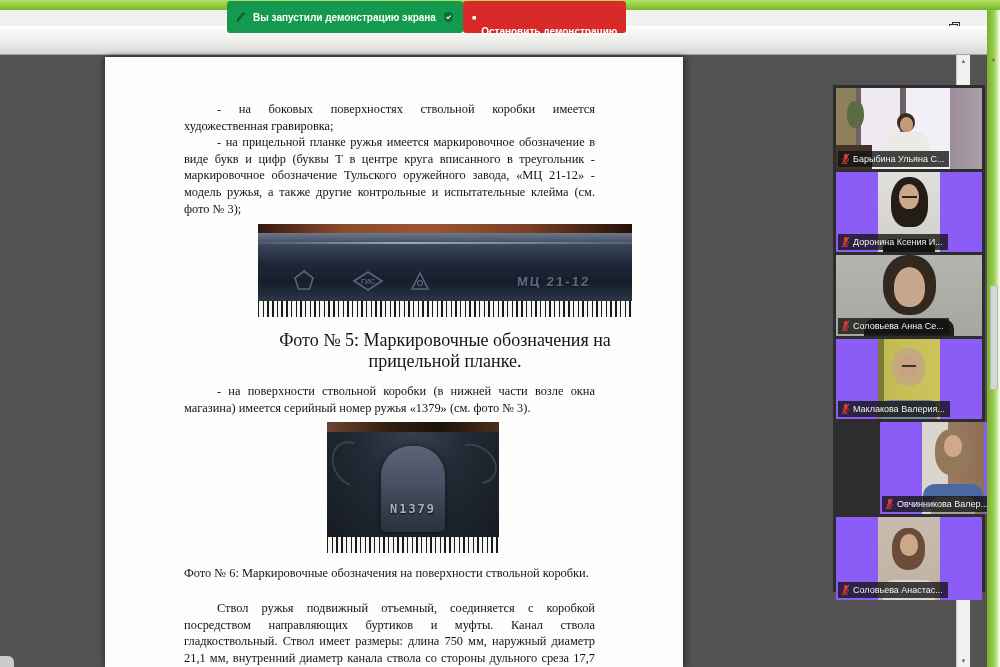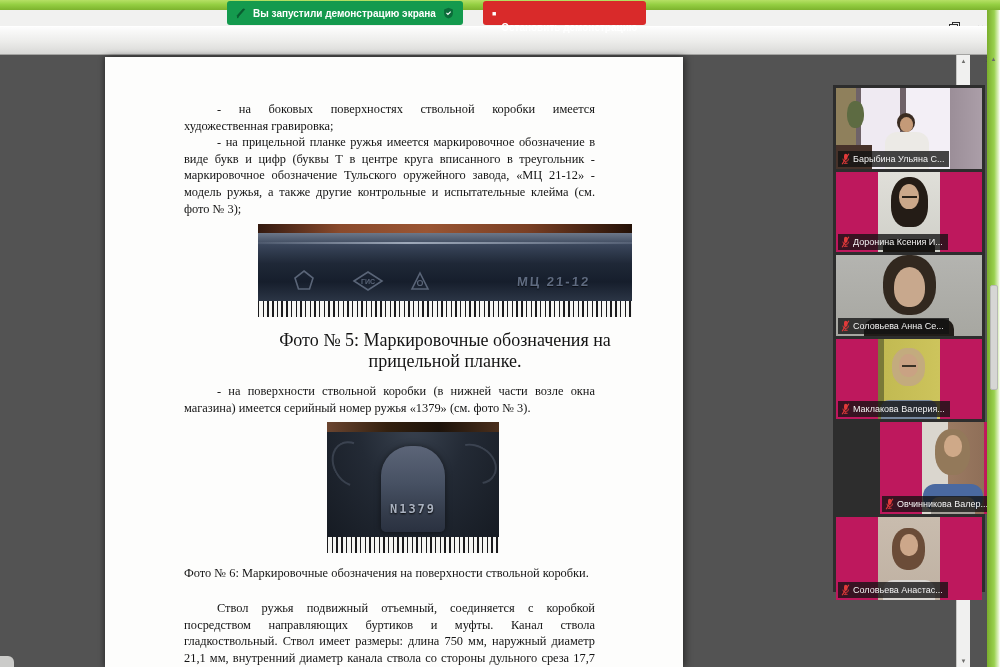--- a/index.html
+++ b/index.html
@@ -17,21 +17,21 @@
     font-size:6px; color:#6b6b6b; z-index:75; }
 
   
   .titlebar { position:absolute; left:0; top:10px; width:1000px; height:16px; background:#f1f1f0; }
   .win-controls { position:absolute; right:16px; top:11px; display:flex; gap:20px; align-items:center; height:14px; }
   .win-btn { font-size:11px; color:#2e2e2e; line-height:12px; cursor:default; }
   .win-restore { width:9px; height:8px; border:1px solid #2e2e2e; display:inline-block;
     box-shadow:2.5px -2.5px 0 -1.5px #f1f1f0, 2.5px -2.5px 0 -0.5px #2e2e2e; }
 
   
-  .share-controls { position:absolute; left:227px; top:1px; height:24px; display:flex; gap:20px; z-index:90; }
+  .share-controls { position:absolute; left:227px; top:1px; height:32px; display:flex; gap:0; z-index:90; }
   .share-pill { background:#149a4e; border-radius:3px; padding:0 9px; display:flex; align-items:center; gap:7px; }
   .share-pill span { color:#fff; font-size:10px; font-weight:bold; white-space:nowrap; }
   .stop-btn { background:#d92a2a; border-radius:3px; padding:0 9px; display:flex; align-items:center; gap:5px; cursor:pointer; }
   .stop-square { color:#fff; font-size:7px; line-height:7px; }
   .stop-label { color:#fff; font-size:10px; font-weight:bold; white-space:nowrap;margin-top:28px; }
 
   
   .toolbar { position:absolute; left:0; top:26px; width:1000px; height:29px;
     background:linear-gradient(180deg,#fdfdfd 0%,#ececea 55%,#d8d8d6 100%);
     border-top:1px solid #ffffff; border-bottom:1px solid #a3a3a1; }
@@ -104,21 +104,21 @@
   .pdf-scroll { position:absolute; left:956px; top:0; width:14px; height:612px;
     background:#f0f0ef; border-left:1px solid #c6c6c4; }
   .pdf-scroll .arr { position:absolute; left:0; width:13px; text-align:center; font-size:6px; color:#6e6e6c; }
   .pdf-scroll .arr.up { top:3px; } .pdf-scroll .arr.down { bottom:3px; }
   .pdf-scroll .thumb { position:absolute; left:1px; top:238px; width:11px; height:140px;
     background:#d2d2d0; border:1px solid #b2b2b0; border-radius:2px; }
 
   
   .participants { position:absolute; left:833px; top:85px; width:152px; height:507px;
     background:#2d2d2d; padding:3px; z-index:50; }
-  .tile { position:relative; width:146px; background:#be185d; margin-bottom:3px; overflow:hidden; }
+  .tile { position:relative; width:146px; background:#8b5cf6; margin-bottom:3px; overflow:hidden; }
   .t1{height:81px;} .t2{height:80px;} .t3{height:81px;} .t4{height:80px;} .t5{height:92px;margin-left:44px;} .t6{height:83px;}
   .vid { position:absolute; top:0; bottom:0; }
   .vid-full { left:0; width:146px; }
   .vid-port { left:50%; transform:translateX(-50%); width:62px; }
   .shape { position:absolute; }
   
   .s1 { background:linear-gradient(90deg,#8f805c 0%,#8f805c 14%,#6e6268 14%,#6e6268 17%,#efeaf2 17%,#efeaf2 44%,#6e6268 44%,#6e6268 48%,#f3eff6 48%,#f3eff6 78%,#9b8e98 78%,#ab9ea8 100%); }
   .s1 .plant { left:11px; top:13px; width:17px; height:27px; background:#5d6b42; border-radius:45%; }
   .s1 .sill { left:0; bottom:0; width:36px; height:24px; background:#47322a; }
   .s1 .hair { left:61px; top:25px; width:18px; height:19px; background:#3a2c22; border-radius:50%; }

